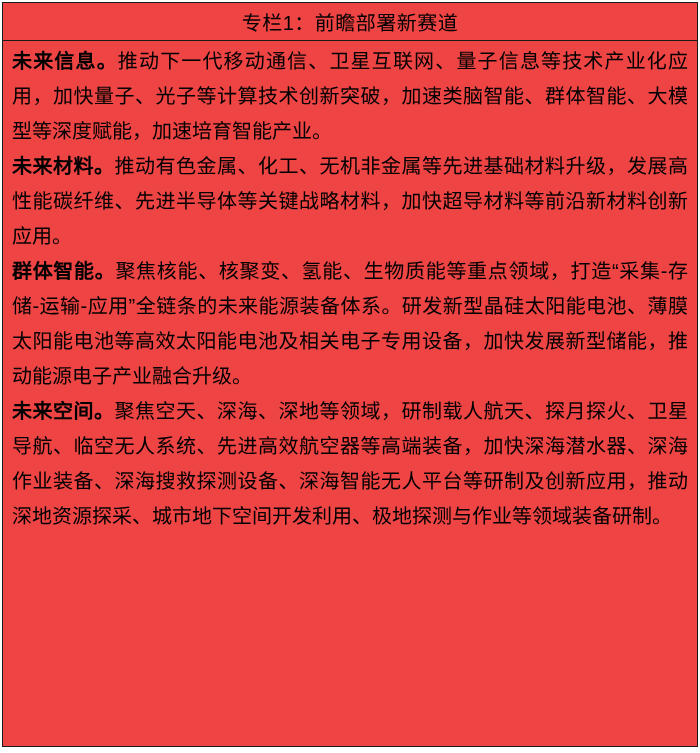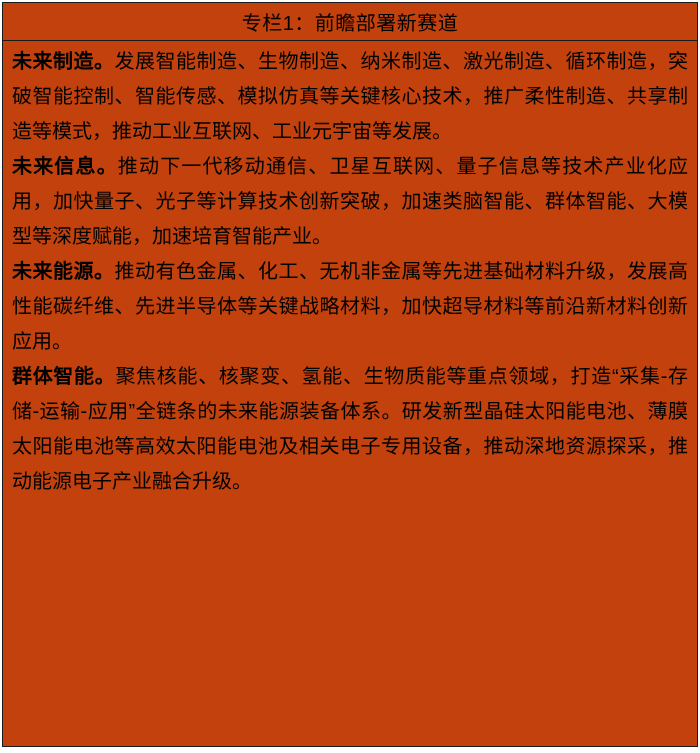--- a/index.html
+++ b/index.html
@@ -15,21 +15,21 @@
     color: #000000;
     -webkit-font-smoothing: antialiased;
   }
   .column-box {
     position: absolute;
     left: 2px;
     top: 2px;
     right: 2px;
     bottom: 6px;
     border: 1px solid #1a1a1a;
-    background: #c2410c;
+    background: #ef4444;
     box-sizing: border-box;
     display: flex;
     flex-direction: column;
   }
   .title-row {
     height: 37px;
     flex: 0 0 37px;
     border-bottom: 1px solid #1a1a1a;
     display: flex;
     align-items: center;
@@ -56,18 +56,18 @@
   }
 </style>
 </head>
 <body>
 
 <div class="column-box">
   <div class="title-row">
     <span>专栏1：前瞻部署新赛道</span>
   </div>
   <div class="box-body">
-    <p class="para"><span class="lead">未来制造。</span><span>发展智能制造、生物制造、纳米制造、激光制造、循环制造，突破智能控制、智能传感、模拟仿真等关键核心技术，推广柔性制造、共享制造等模式，推动工业互联网、工业元宇宙等发展。</span></p>
     <p class="para"><span class="lead">未来信息。</span><span>推动下一代移动通信、卫星互联网、量子信息等技术产业化应用，加快量子、光子等计算技术创新突破，加速类脑智能、群体智能、大模型等深度赋能，加速培育智能产业。</span></p>
-    <p class="para"><span class="lead">未来能源。</span><span>推动有色金属、化工、无机非金属等先进基础材料升级，发展高性能碳纤维、先进半导体等关键战略材料，加快超导材料等前沿新材料创新应用。</span></p>
-    <p class="para"><span class="lead">群体智能。</span><span>聚焦核能、核聚变、氢能、生物质能等重点领域，打造“采集-存储-运输-应用”全链条的未来能源装备体系。研发新型晶硅太阳能电池、薄膜太阳能电池等高效太阳能电池及相关电子专用设备，推动深地资源探采，推动能源电子产业融合升级。</span></p>
+    <p class="para"><span class="lead">未来材料。</span><span>推动有色金属、化工、无机非金属等先进基础材料升级，发展高性能碳纤维、先进半导体等关键战略材料，加快超导材料等前沿新材料创新应用。</span></p>
+    <p class="para"><span class="lead">群体智能。</span><span>聚焦核能、核聚变、氢能、生物质能等重点领域，打造“采集-存储-运输-应用”全链条的未来能源装备体系。研发新型晶硅太阳能电池、薄膜太阳能电池等高效太阳能电池及相关电子专用设备，加快发展新型储能，推动能源电子产业融合升级。</span></p>
+    <p class="para"><span class="lead">未来空间。</span><span>聚焦空天、深海、深地等领域，研制载人航天、探月探火、卫星导航、临空无人系统、先进高效航空器等高端装备，加快深海潜水器、深海作业装备、深海搜救探测设备、深海智能无人平台等研制及创新应用，推动深地资源探采、城市地下空间开发利用、极地探测与作业等领域装备研制。</span></p>
   </div>
 </div>
 
 </body></html>

